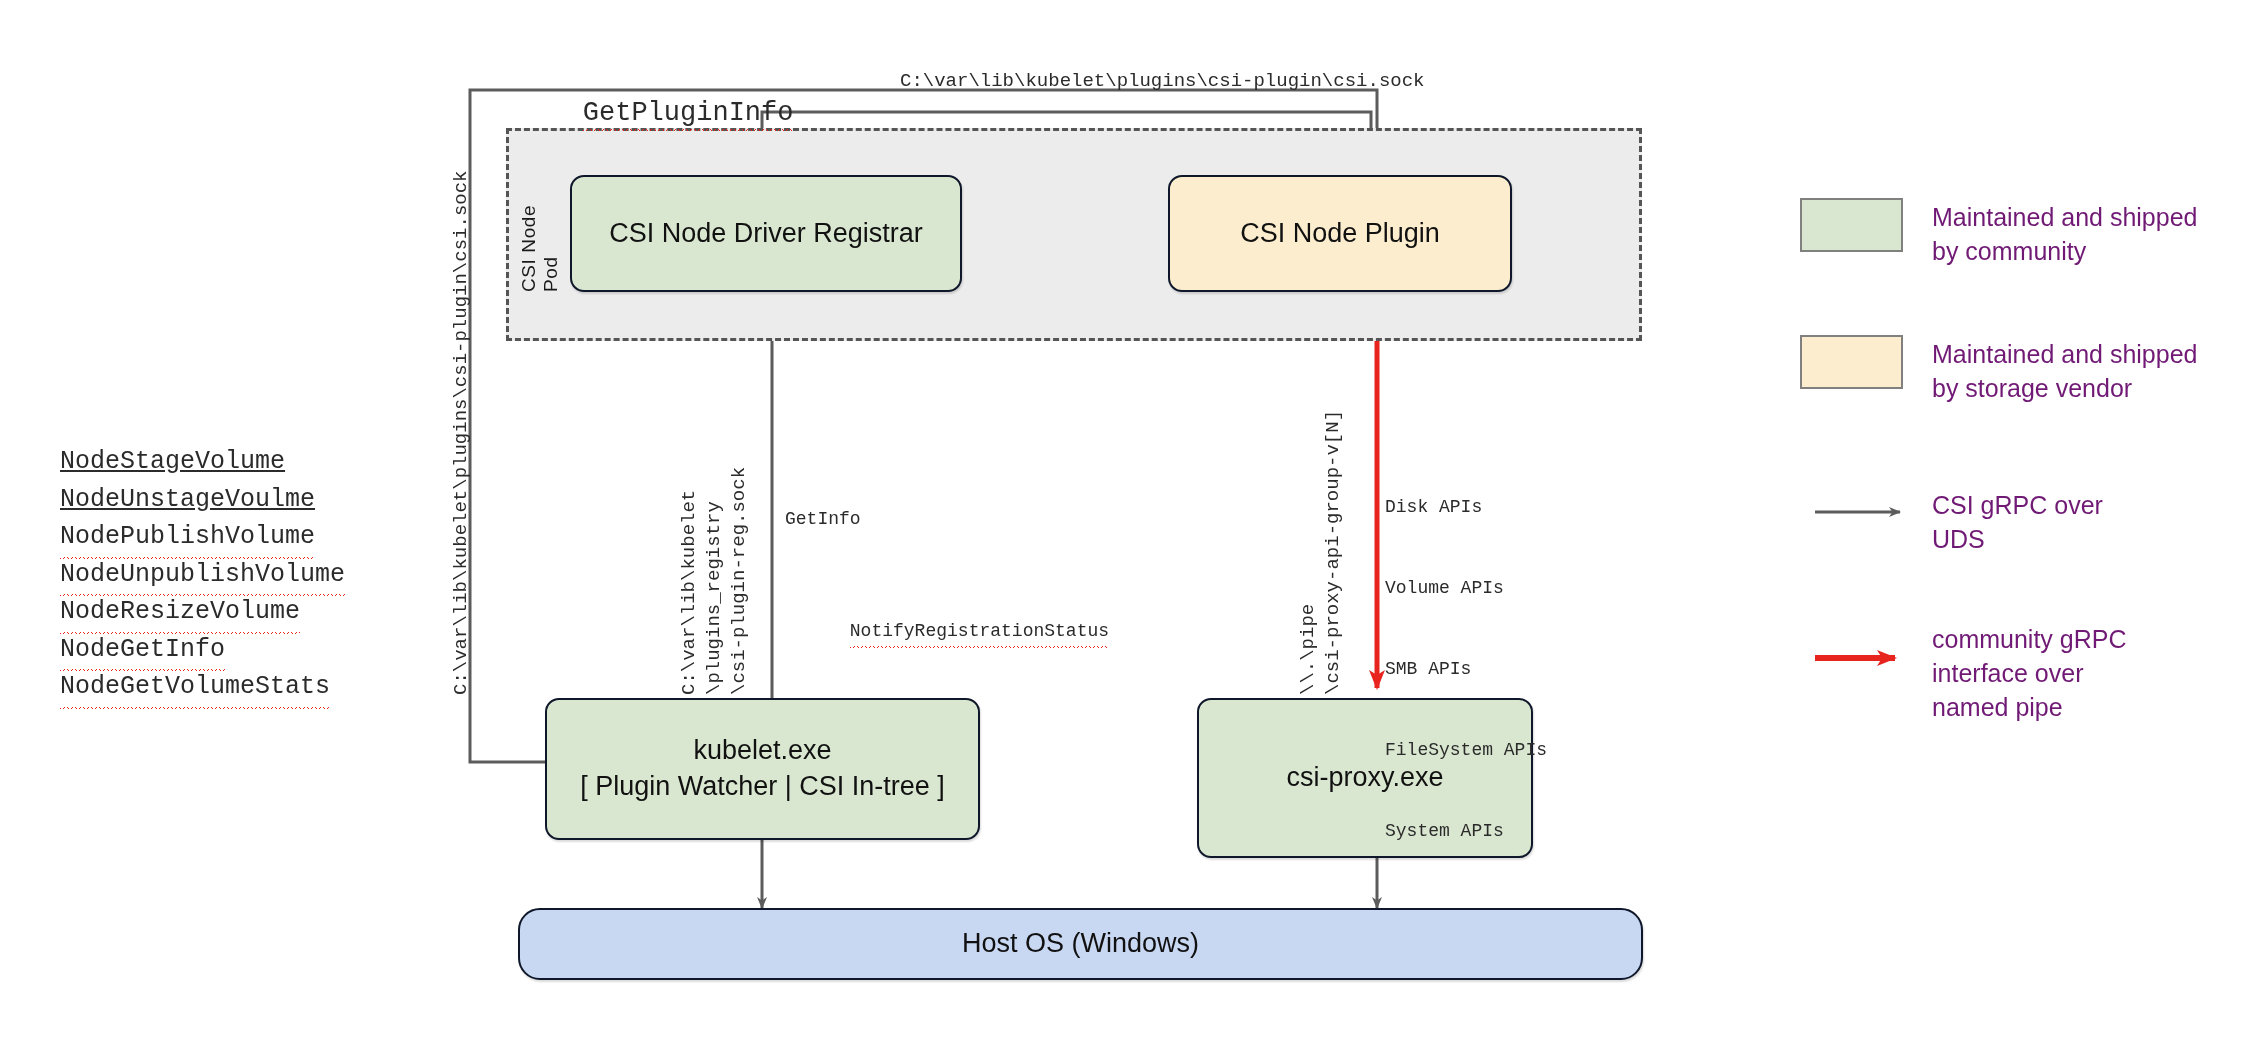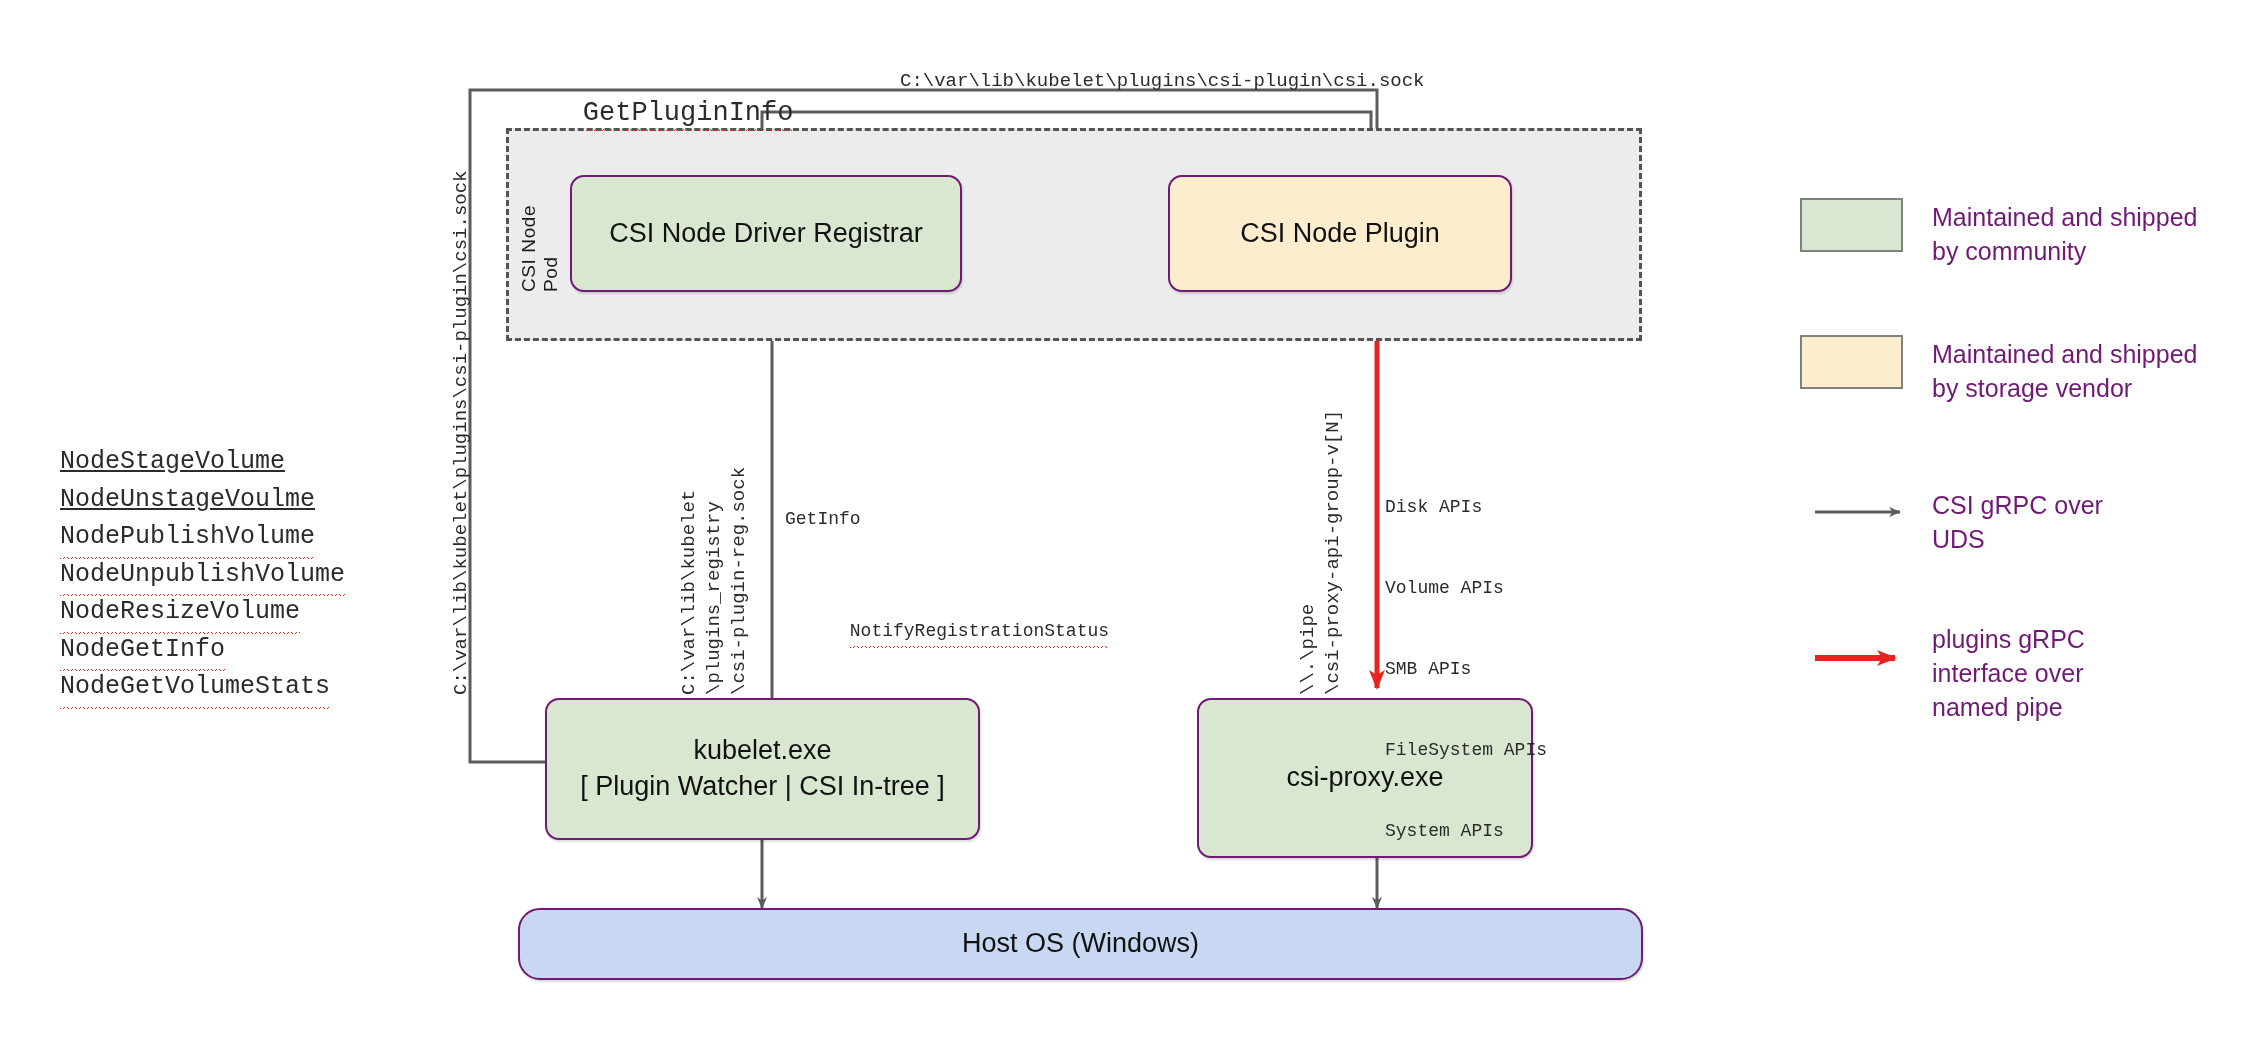--- a/index.html
+++ b/index.html
@@ -45,21 +45,21 @@
       radial-gradient(circle at 2px 4px, transparent 1.6px, #e8241f 1.7px, #e8241f 2.3px, transparent 2.4px),
       radial-gradient(circle at 6px 0px, transparent 1.6px, #e8241f 1.7px, #e8241f 2.3px, transparent 2.4px);
     background-size: 8px 4px;
     background-repeat: repeat-x;
     pointer-events: none;
   }
 
   
   .node-box {
     position: absolute;
-    border: 2px solid #701a75;
+    border: 2px solid #0f172a;
     border-radius: 14px;
     box-sizing: border-box;
     display: flex;
     align-items: center;
     justify-content: center;
     text-align: center;
     font-size: 27px;
     color: #111111;
     line-height: 1.32;
     box-shadow: 1px 2px 2px rgba(0,0,0,0.14);
@@ -253,18 +253,18 @@
     <div>Maintained and shipped</div>
     <div>by storage vendor</div>
   </div>
 
   <div class="legend-text" style="left:1932px; top:488px;">
     <div>CSI gRPC over</div>
     <div>UDS</div>
   </div>
 
   <div class="legend-text" style="left:1932px; top:622px;">
-    <div>plugins gRPC</div>
+    <div>community gRPC</div>
     <div>interface over</div>
     <div>named pipe</div>
   </div>
 
 </div>
 
 </body></html>

